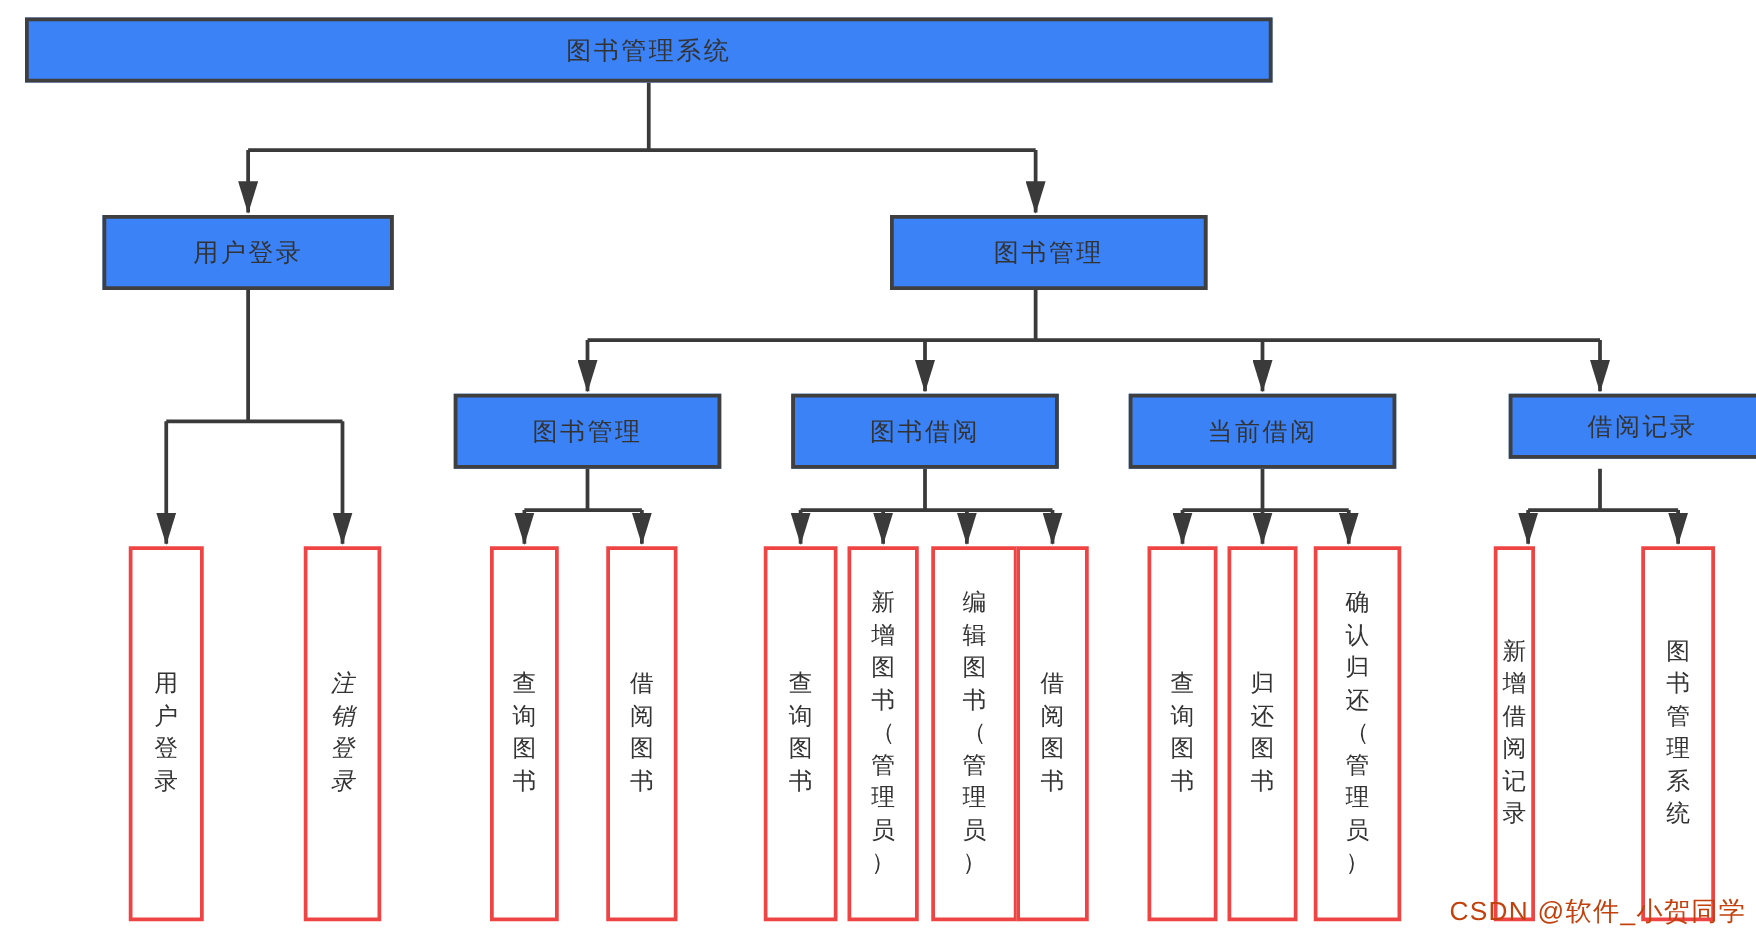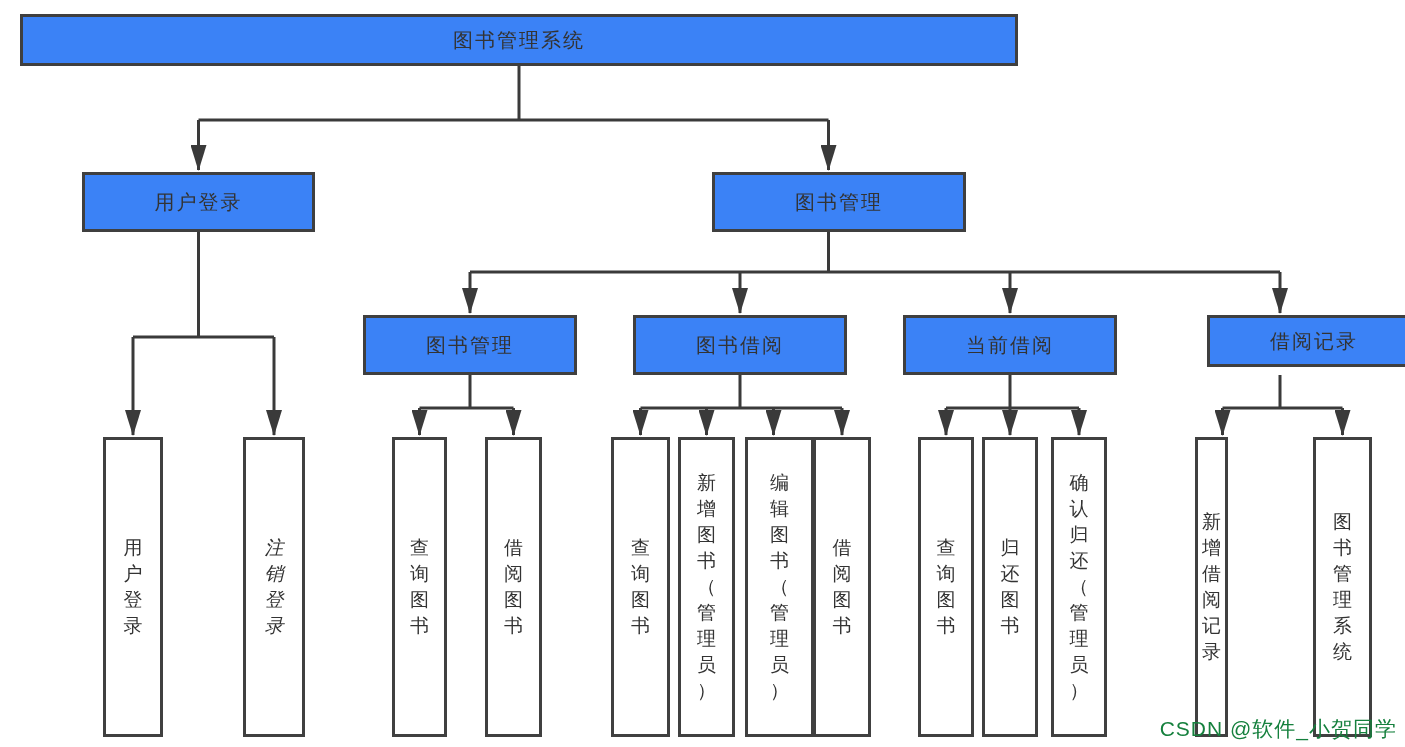--- a/index.html
+++ b/index.html
@@ -33,21 +33,21 @@
     font-size: 20px;
     letter-spacing: 2px;
     color: #333333;
     white-space: nowrap;
   }
   .vbox {
     position: absolute;
     box-sizing: border-box;
     top: 437px;
     height: 300px;
-    border: 3px solid #404040;
+    border: 3px solid #ef4444;
     background: #ffffff;
     display: flex;
     align-items: center;
     justify-content: center;
   }
   .vtext {
     display: block;
     width: 1.1em;
     font-size: 19px;
     line-height: 26px;
@@ -55,21 +55,21 @@
     color: #333333;
     word-break: break-all;
     overflow-wrap: anywhere;
   }
   .watermark {
     position: absolute;
     right: 8px;
     bottom: 4px;
     font-size: 21px;
     letter-spacing: 1px;
-    color: #15803d;
+    color: #c2410c;
     white-space: nowrap;
   }
 </style>
 </head>
 <body>
 
 <div id="stage">
 
   <svg id="connectors" viewBox="0 0 1405 747" xmlns="http://www.w3.org/2000/svg">
     <defs>
@@ -164,21 +164,21 @@
   <div class="vbox" style="left:813px; width:58px;">
     <span class="vtext">借阅图书</span>
   </div>
 
   <div class="vbox" style="left:918px; width:56px;">
     <span class="vtext">查询图书</span>
   </div>
   <div class="vbox" style="left:982px; width:56px;">
     <span class="vtext">归还图书</span>
   </div>
-  <div class="vbox" style="left:1051px; width:56px;">
+  <div class="vbox" style="left:1051px; width:70px;">
     <span class="vtext">确认归还（管理员）</span>
   </div>
 
   <div class="vbox" style="left:1195px; width:33px;">
     <span class="vtext">新增借阅记录</span>
   </div>
   <div class="vbox" style="left:1313px; width:59px;">
     <span class="vtext">图书管理系统</span>
   </div>
 

